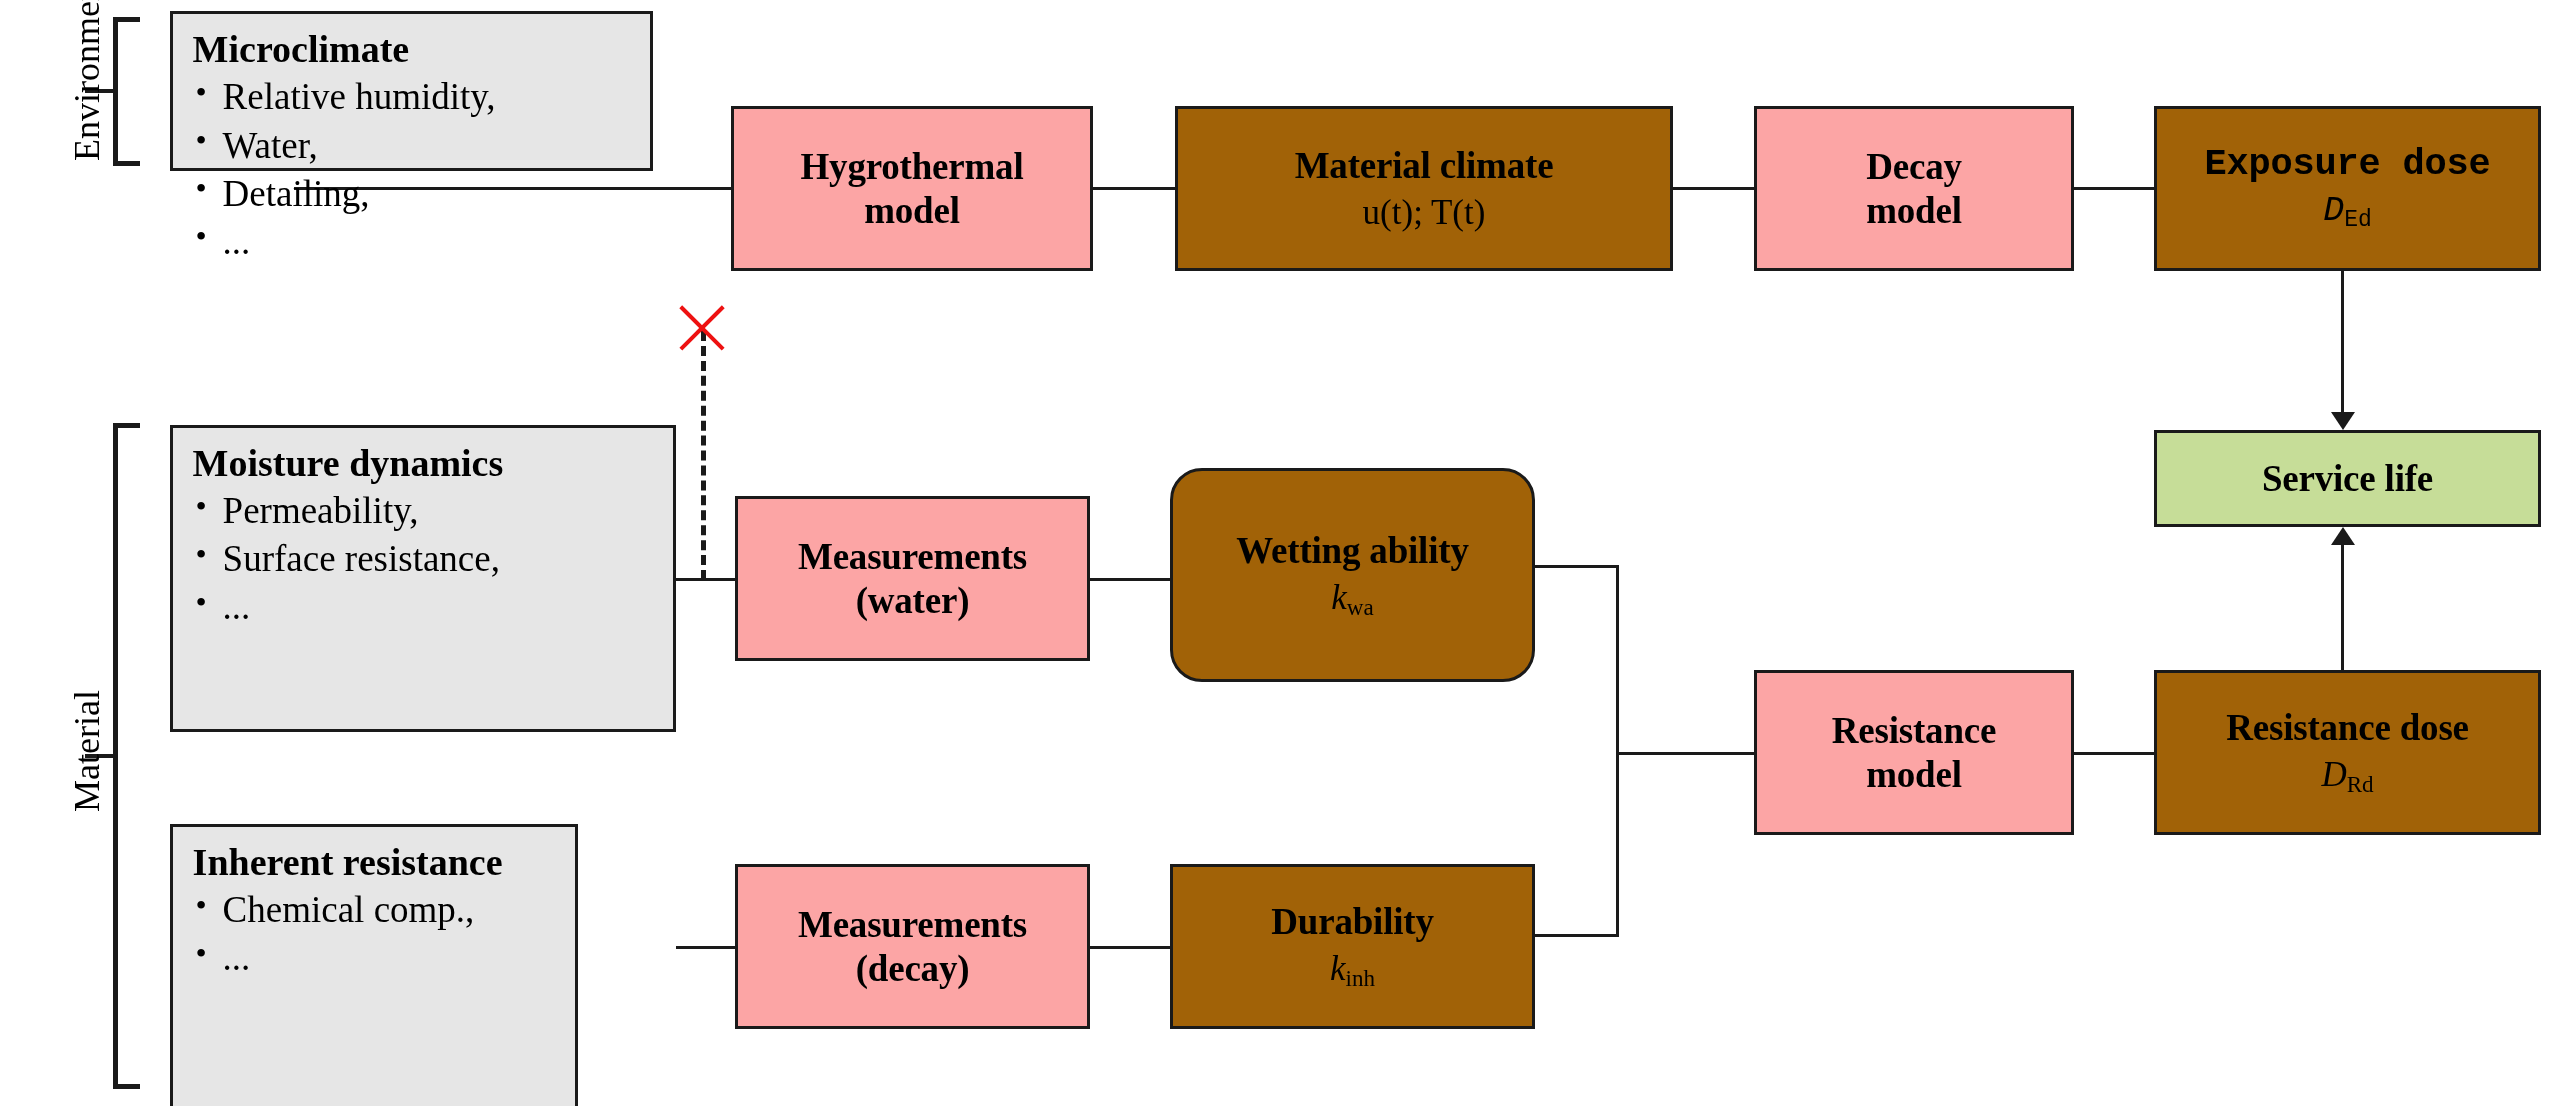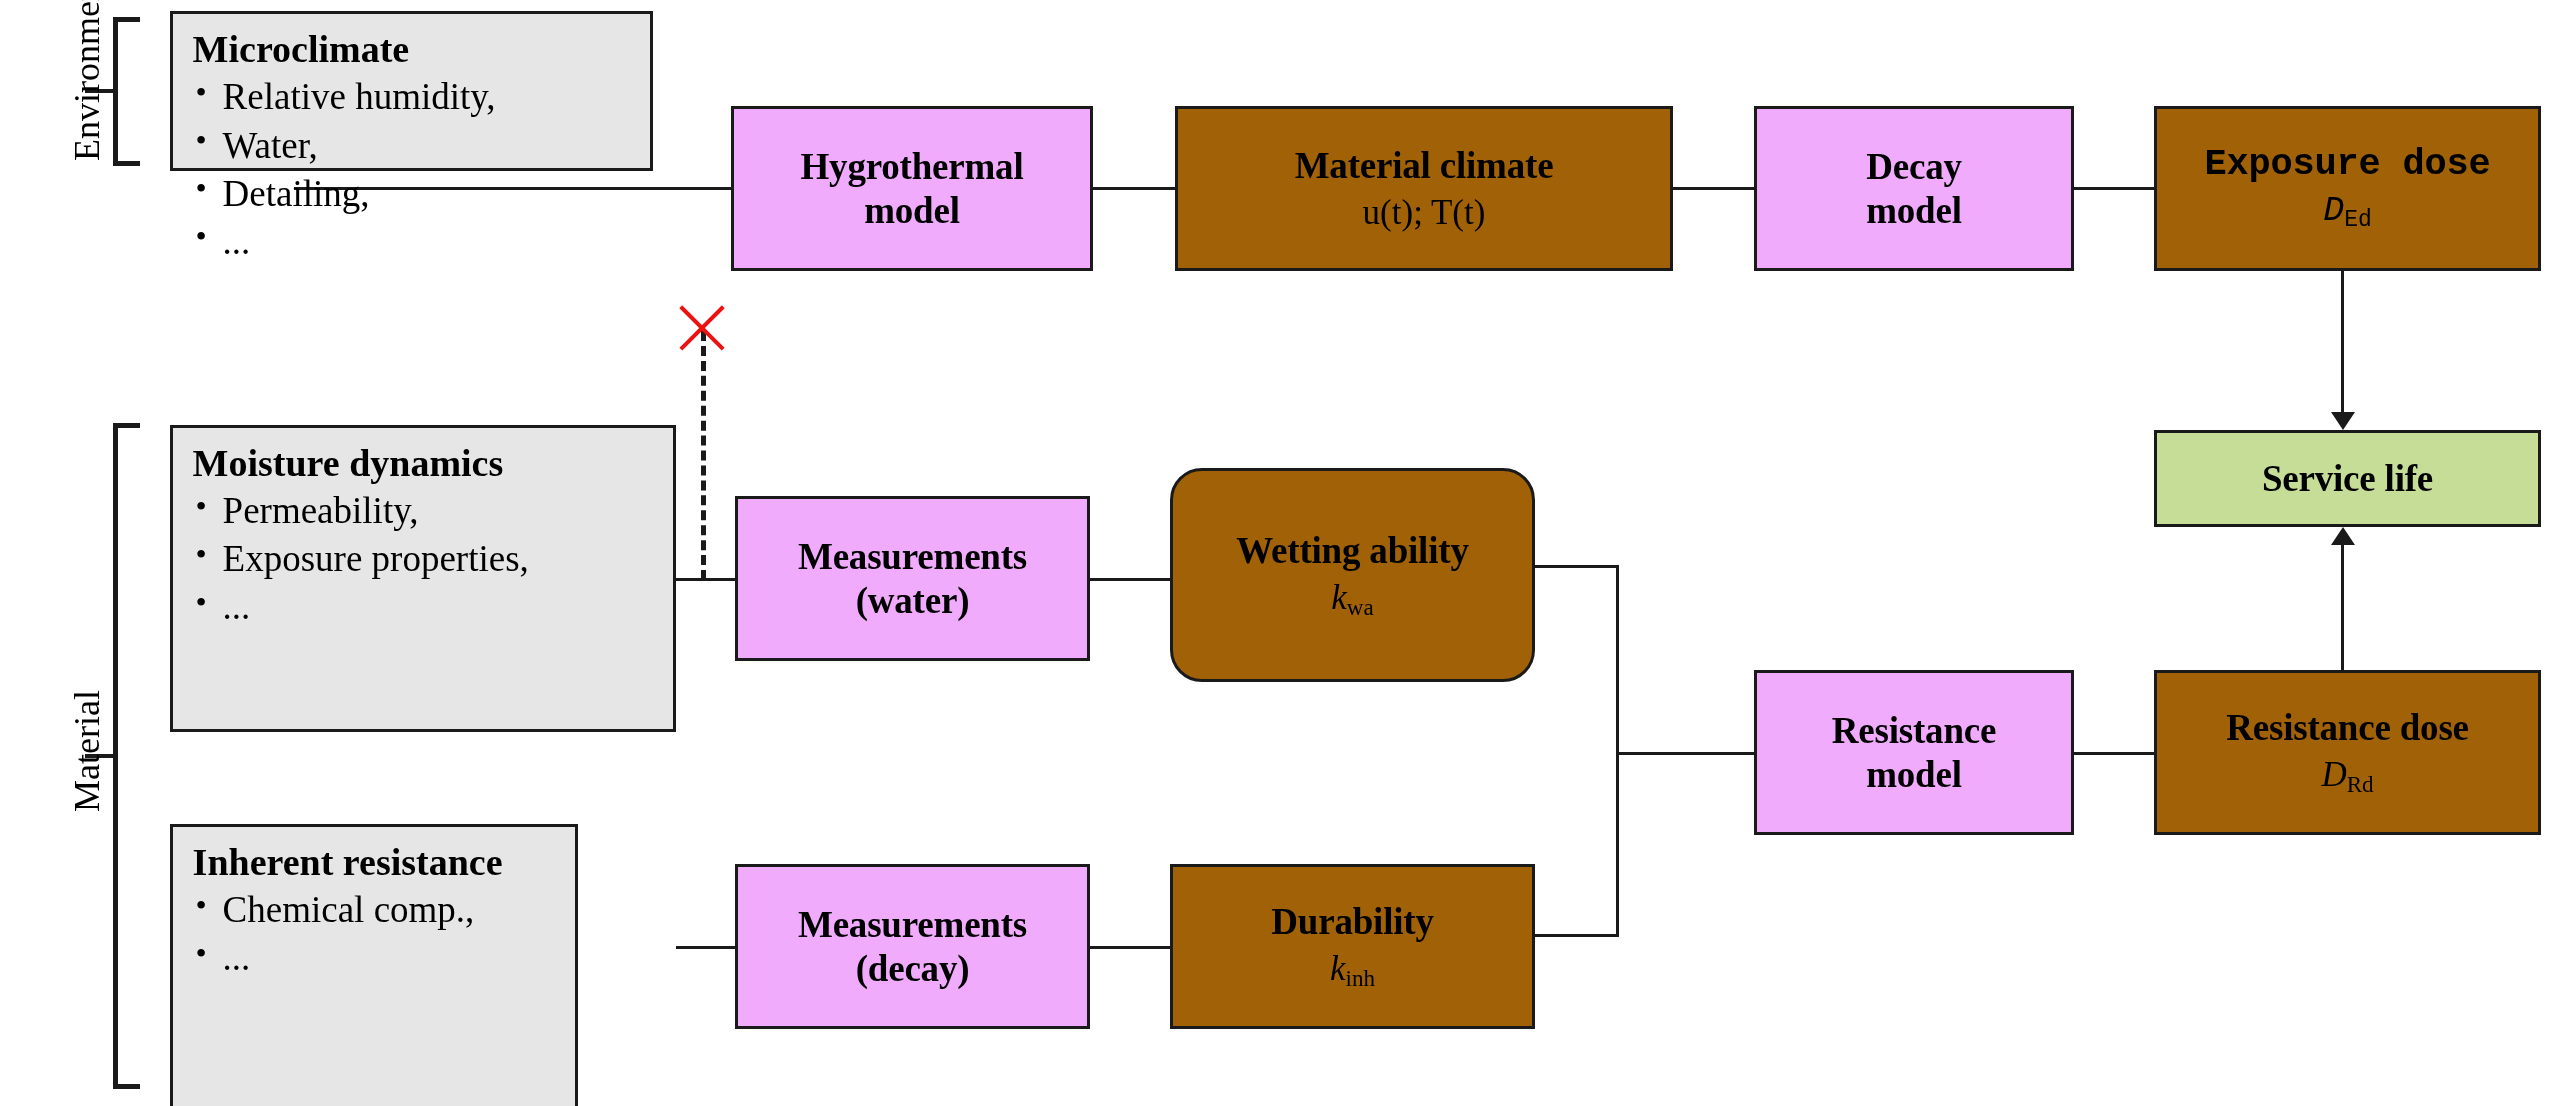--- a/index.html
+++ b/index.html
@@ -18,21 +18,21 @@
     border:3.8px solid #1a1a1a;
     display:flex;
     flex-direction:column;
     align-items:center;
     justify-content:center;
     color:#000;
     text-align:center;
     line-height:1.18;
   }
   .node.gray{background:#a16207;}
-  .node.white{background:#f0abfc;}
+  .node.white{background:#fca5a5;}
   .node.green{background:#c6dd98;}
 
   .node .ttl{
     font-weight:bold;
     font-size:37px;
     letter-spacing:-0.2px;
     white-space:nowrap;
   }
   .node .sub{
     font-weight:normal;
@@ -191,21 +191,21 @@
       <li>Water,</li>
       <li>Detailing,</li>
       <li>...</li>
     </ul>
   </div>
 
   <div class="listbox" style="left:170px;top:425px;width:506px;height:307px;">
     <div class="hd">Moisture dynamics</div>
     <ul>
       <li>Permeability,</li>
-      <li>Exposure properties,</li>
+      <li>Surface resistance,</li>
       <li>...</li>
     </ul>
   </div>
 
   <div class="listbox" style="left:170px;top:824px;width:408px;height:296px;">
     <div class="hd">Inherent resistance</div>
     <ul>
       <li>Chemical comp.,</li>
       <li>...</li>
     </ul>

